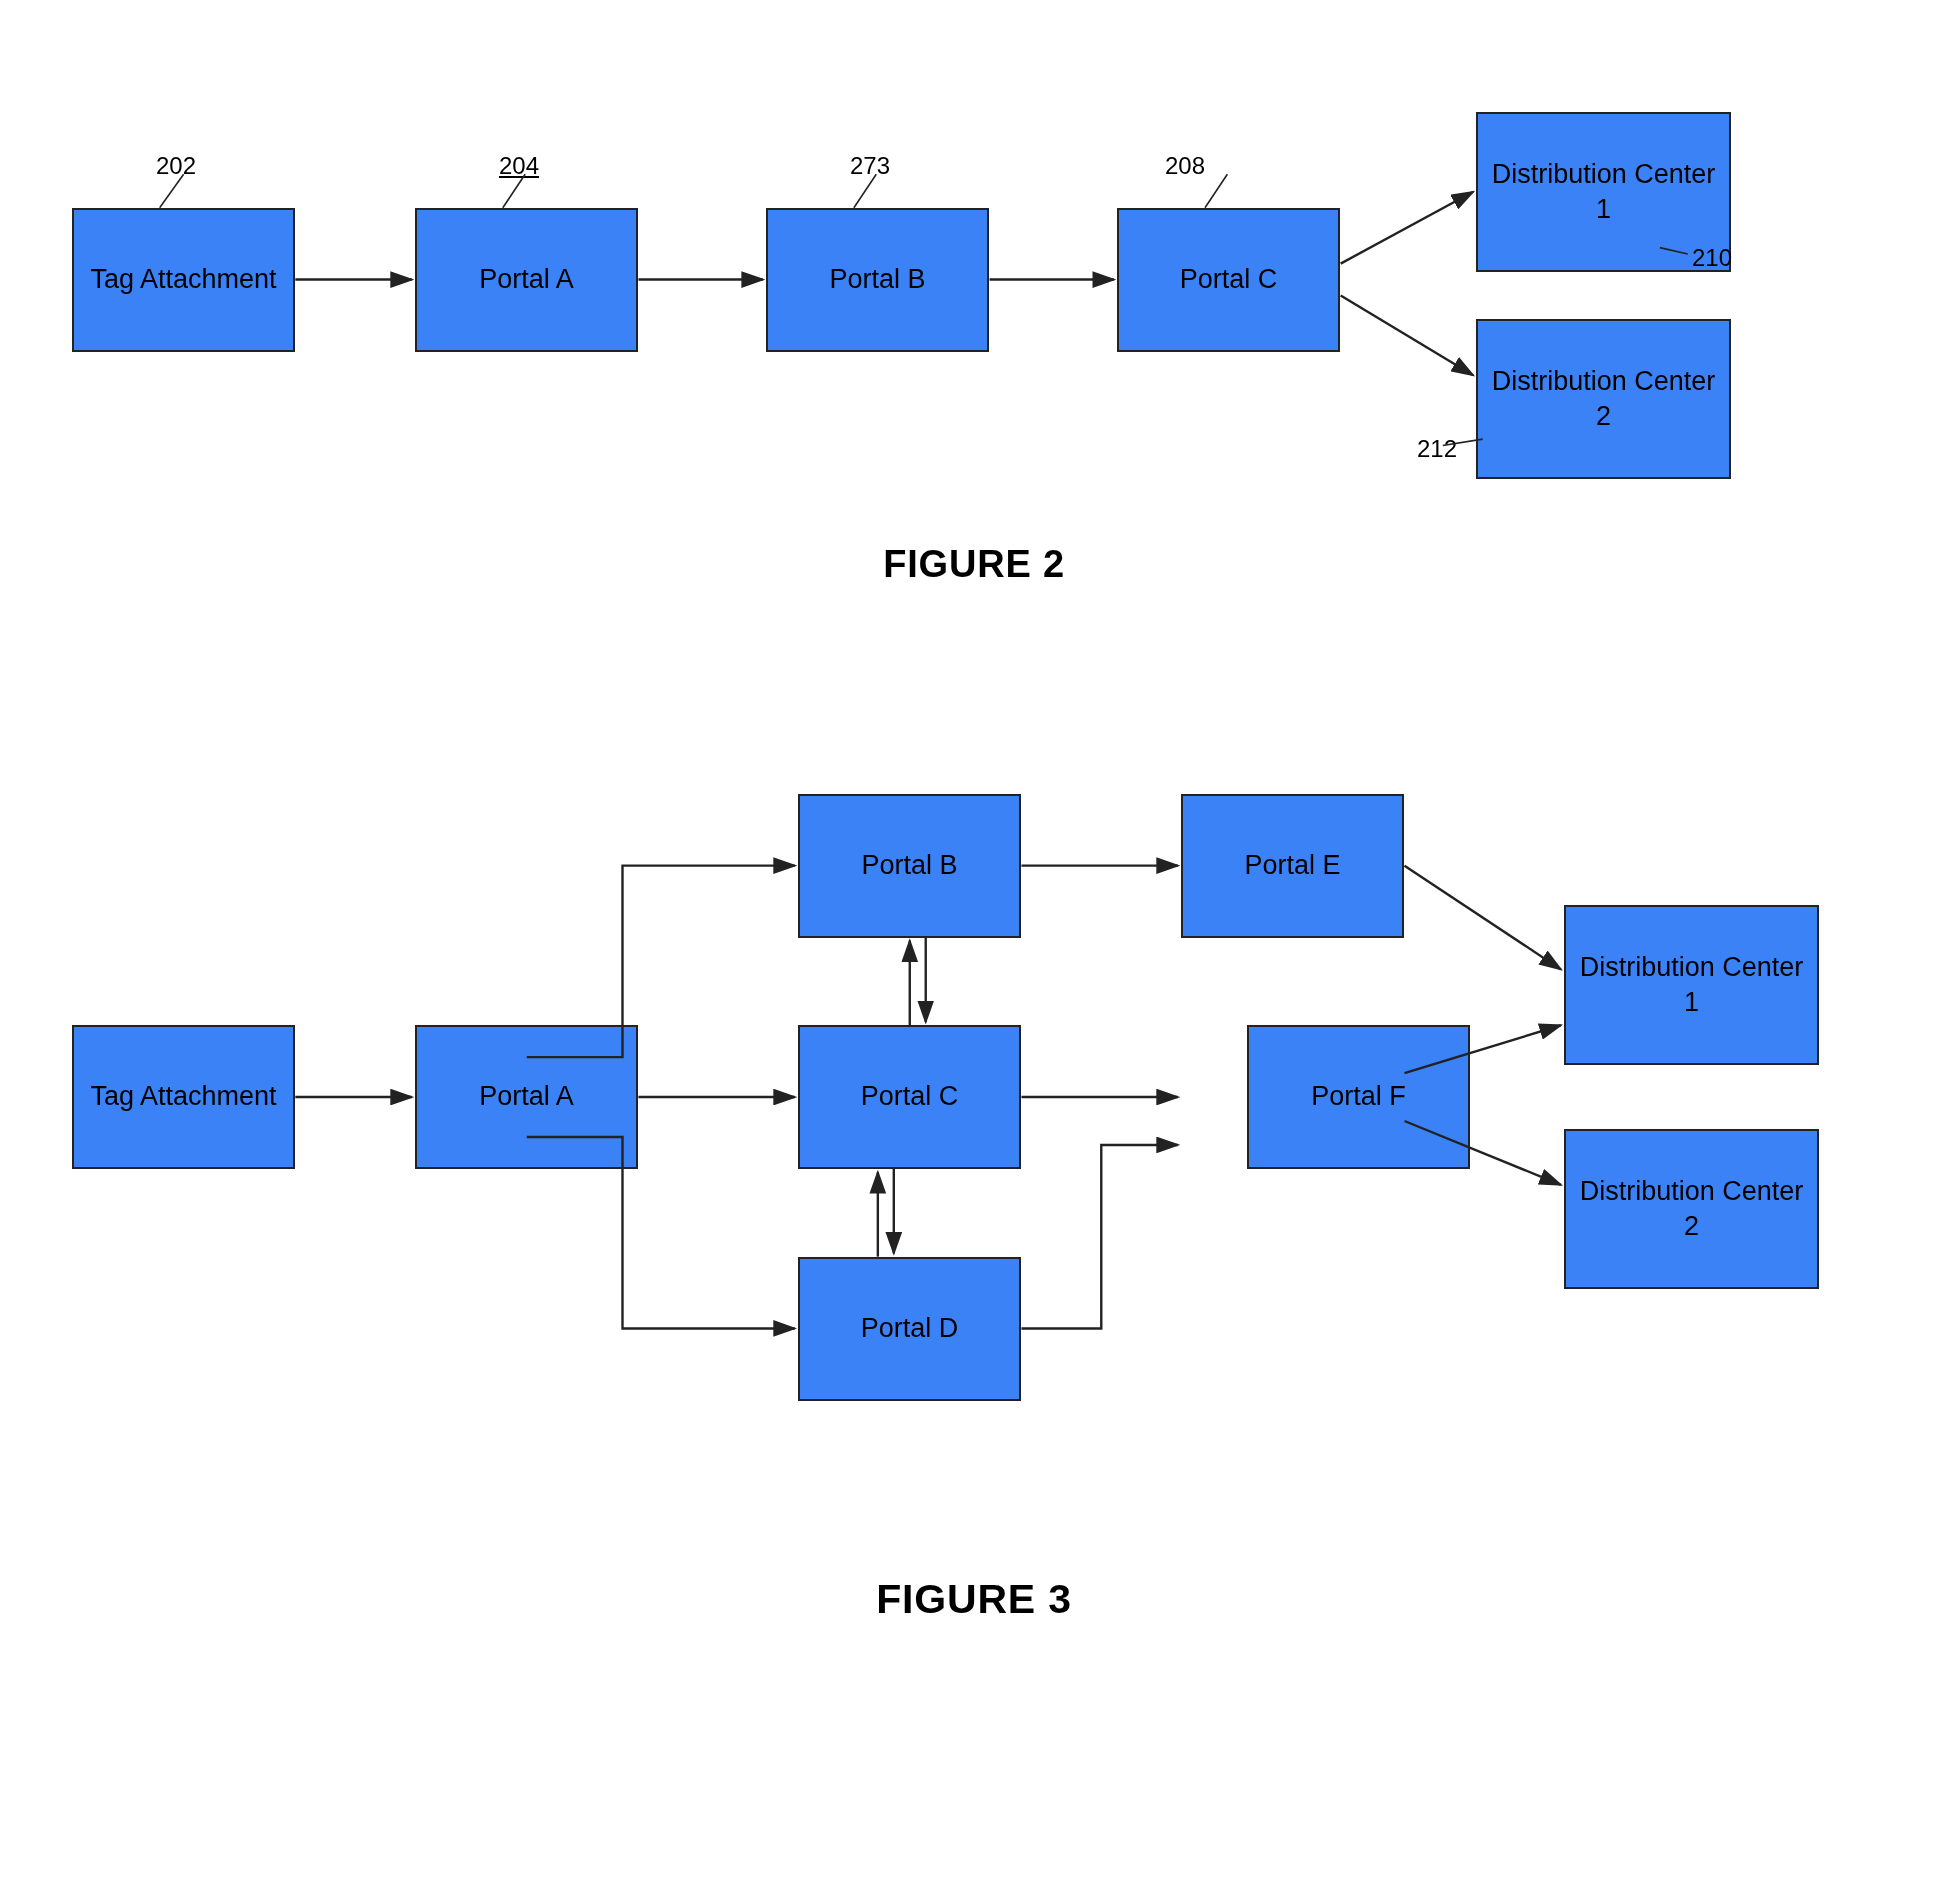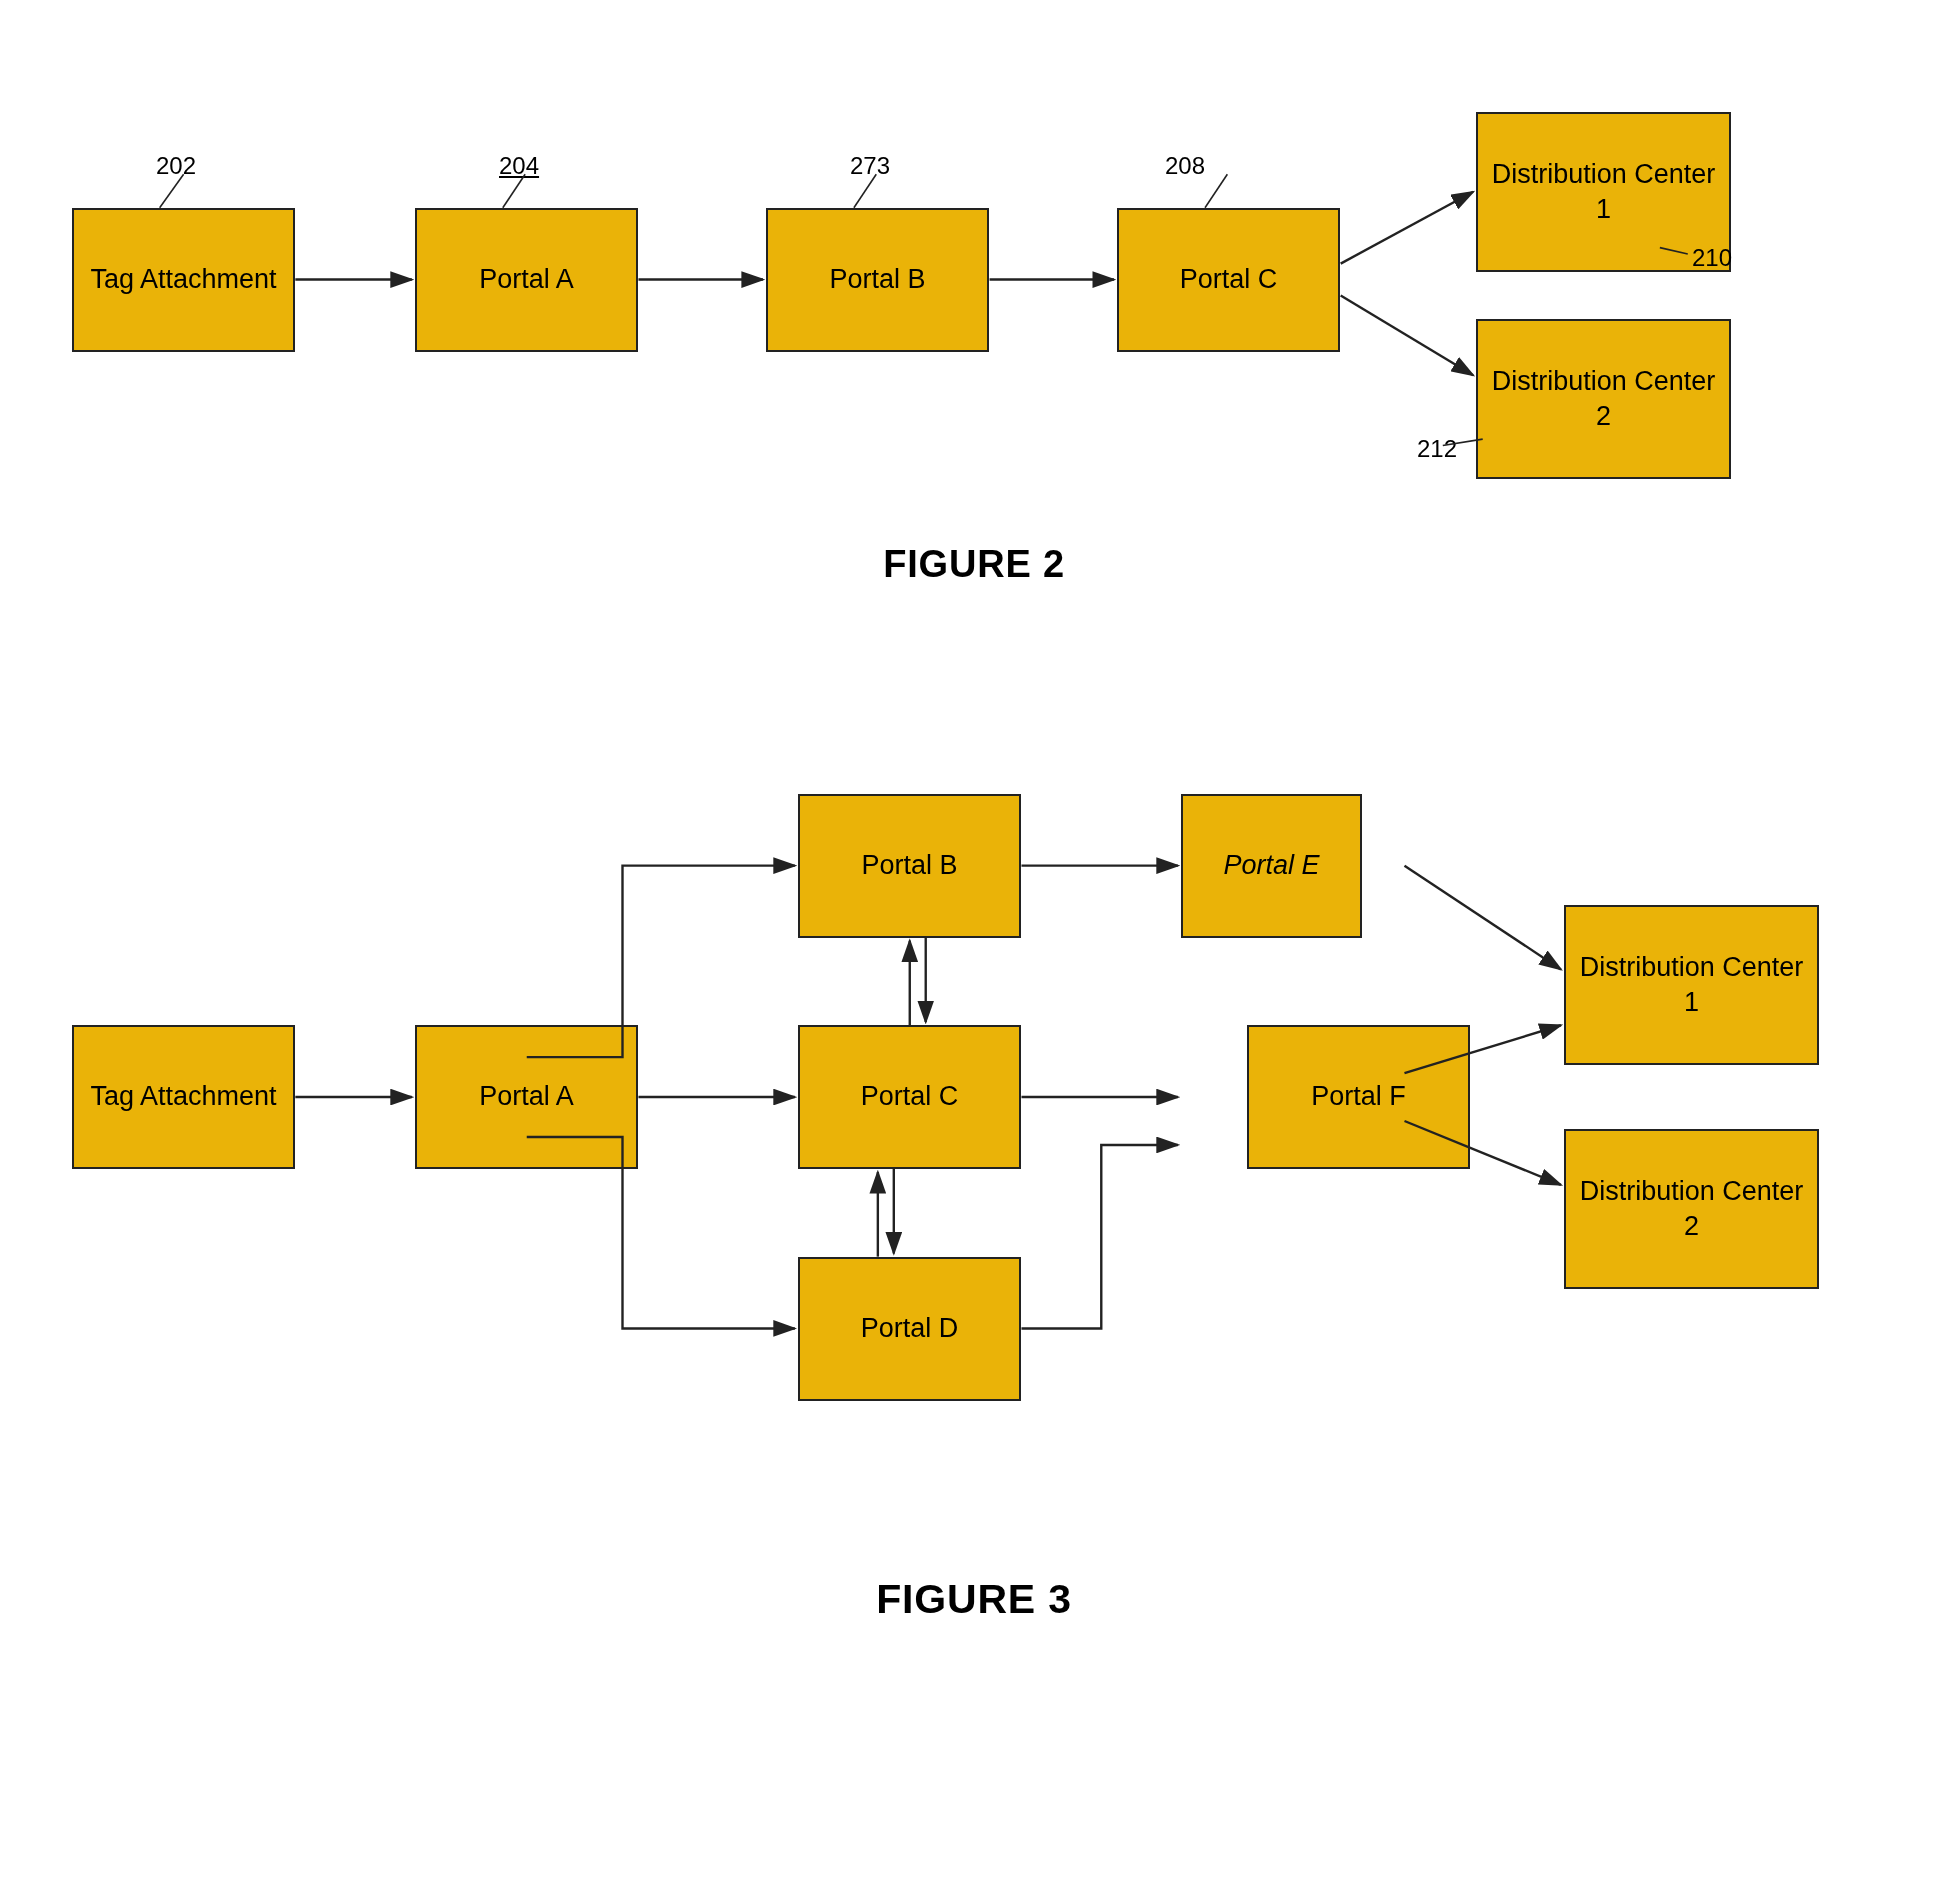--- a/index.html
+++ b/index.html
@@ -48,21 +48,21 @@
       font-size: 41px;
       font-weight: bold;
       margin-top: 16px;
       letter-spacing: 0.8px;
     }
 
     
     .box {
       position: absolute;
       border: 2.4px solid #222;
-      background: #eab308;
+      background: #3b82f6;
       display: flex;
       align-items: center;
       justify-content: center;
       text-align: center;
       font-size: 27px;
       line-height: 1.3;
     }
 
     
     .svg-overlay {
@@ -172,21 +172,21 @@
     </div>
     <div class="box" style="left:766px; top:112px; width:223px; height:144px;">
       <span>Portal B</span>
     </div>
     <div class="box" style="left:766px; top:343px; width:223px; height:144px;">
       <span>Portal C</span>
     </div>
     <div class="box" style="left:766px; top:575px; width:223px; height:144px;">
       <span>Portal D</span>
     </div>
-    <div class="box" style="left:1149px; top:112px; width:181px; height:144px;font-style:italic;">
+    <div class="box" style="left:1149px; top:112px; width:223px; height:144px;">
       <span>Portal E</span>
     </div>
     <div class="box" style="left:1215px; top:343px; width:223px; height:144px;align-items:center;">
       <span>Portal F</span>
     </div>
     <div class="box" style="left:1532px; top:223px; width:255px; height:160px;">
       <span>Distribution Center<br>1</span>
     </div>
     <div class="box" style="left:1532px; top:447px; width:255px; height:160px;">
       <span>Distribution Center<br>2</span>

